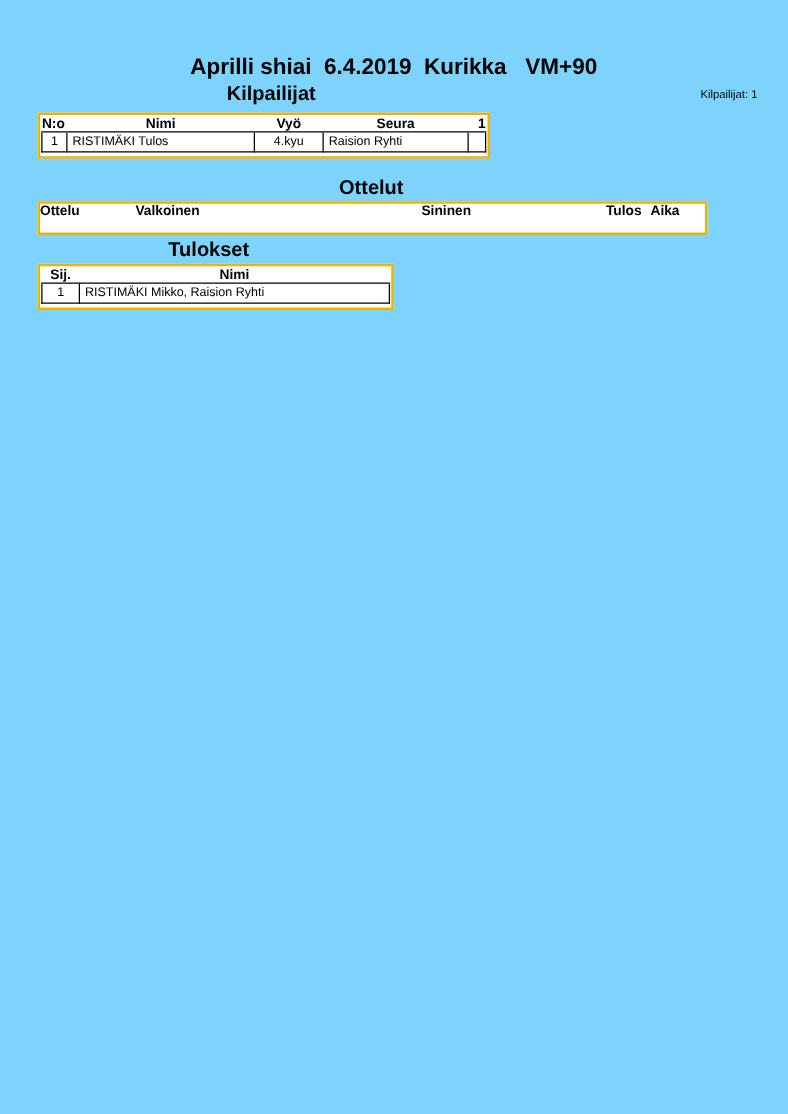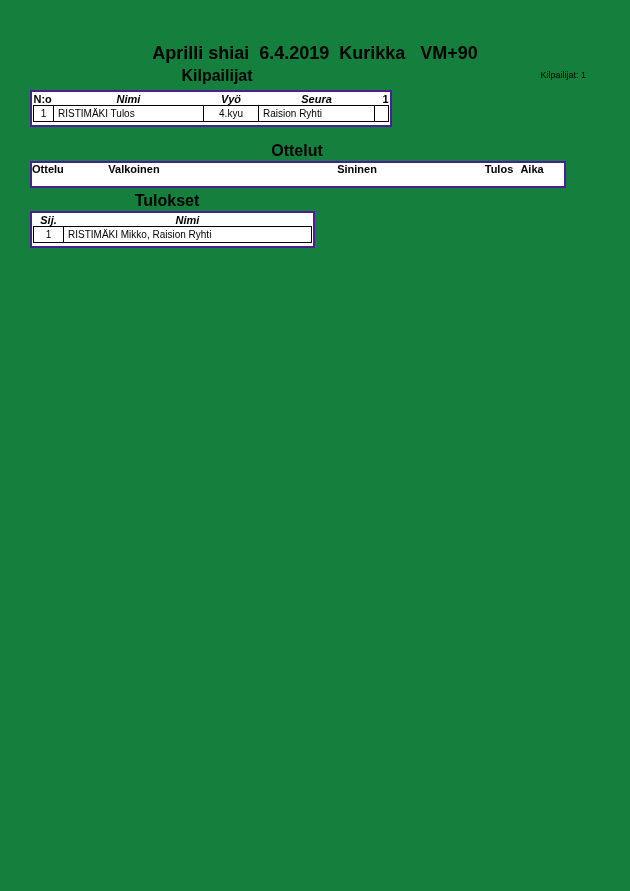--- a/index.html
+++ b/index.html
@@ -1,19 +1,19 @@
 <!DOCTYPE html>
 <html><head>
 <meta charset="utf-8">
 <style>
   html,body { margin:0; padding:0; background:#fff; }
   .page {
     position:relative;
     width:630px; height:891px;
-    background:#15803d;
+    background:#7dd3fc;
     color:#000;
     font-family:"Liberation Sans", sans-serif;
     overflow:hidden;
   }
   .title {
     position:absolute;
     left:315px; top:43px;
     transform:translateX(-50%);
     font-size:18px; font-weight:bold;
     line-height:20px;
@@ -24,47 +24,47 @@
     transform:translateX(-50%);
     font-size:16px; font-weight:bold;
     line-height:13px;
     white-space:nowrap;
   }
   .heading-competitors { left:217px; top:69px; }
   .heading-matches     { left:297px; top:144px; }
   .heading-results     { left:167px; top:194px;text-align:center; }
   .count-label {
     position:absolute;
-    right:44px; top:70px;
+    right:24px; top:70px;
     font-size:9px; line-height:10px;
   }
   .box {
     position:absolute;
-    border:2px solid #4c1d95;
+    border:2px solid #eab308;
     background:#fff;
     padding:0 1px 3px 1px;
   }
   table { border-collapse:collapse; table-layout:fixed; }
   th {
     font-size:11px; font-weight:bold;
     height:13px; padding:0;
     border-bottom:1px solid #000;
     white-space:nowrap; overflow:visible;
   }
   td {
     font-size:10px;
     height:15px; padding:0;
     border:1px solid #000;
     background:#fff;
     white-space:nowrap; overflow:hidden;
   }
   .al { text-align:left; padding-left:4px; }
   .ac { text-align:center; }
   .thl { text-align:left; }
-  .thc { text-align:center;font-style:italic; }
+  .thc { text-align:center; }
   .thr { text-align:right; }
   
   .tbl-competitors { left:30px; top:90px; }
   
   .tbl-scores { left:397px; top:90px; }
   
   .tbl-matches {
     left:30px; top:161px;
     width:522px; height:13px;
     padding:5px;

